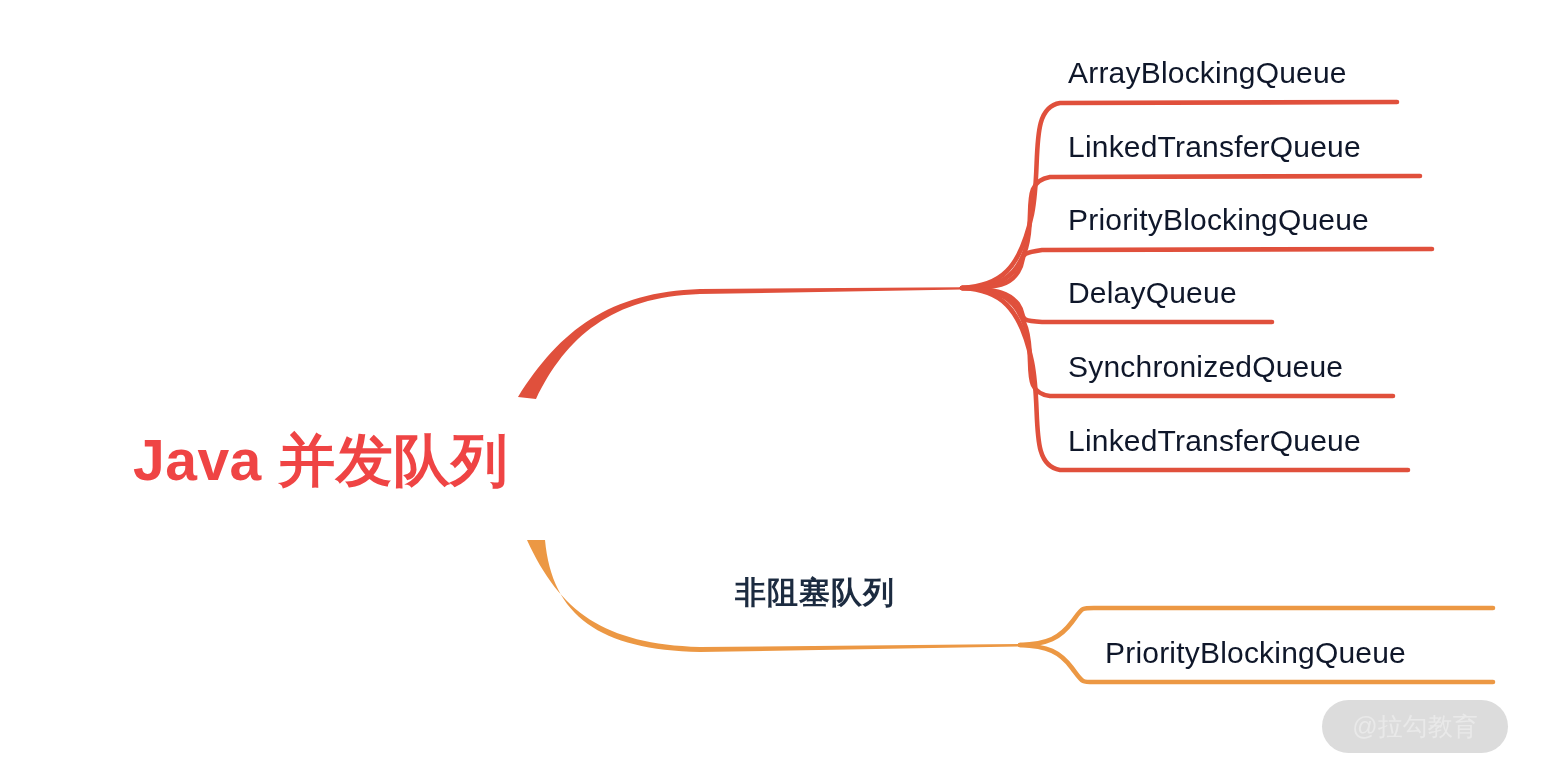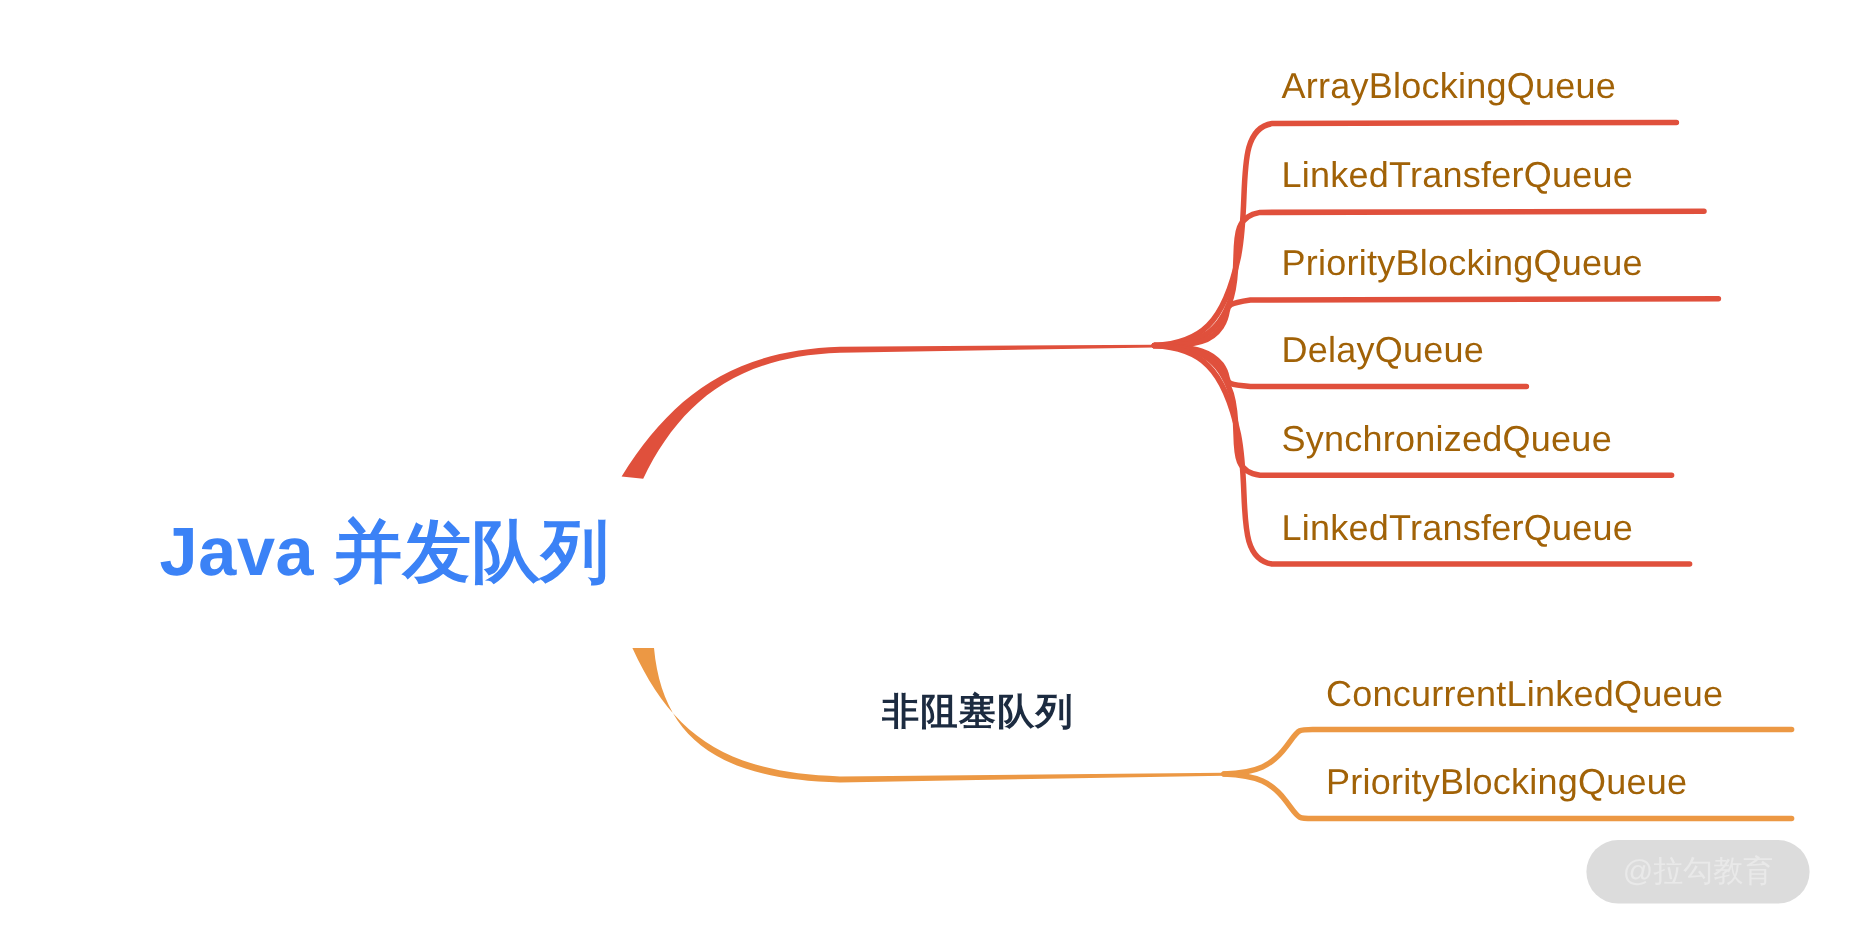--- a/index.html
+++ b/index.html
@@ -26,21 +26,21 @@
     height: 781px;
   }
 
   
   .root-title {
     position: absolute;
     left: 133px;
     top: 428px;
     font-size: 57px;
     font-weight: bold;
-    color: #3b82f6;
+    color: #ef4444;
     letter-spacing: 0.5px;
     white-space: nowrap;
     line-height: 1.15;
   }
 
   
   .branch-title {
     position: absolute;
     font-size: 31px;
     font-weight: bold;
@@ -48,21 +48,21 @@
     white-space: nowrap;
     letter-spacing: 1px;
   }
   .branch-title.blocking     { left: 735px; top: 214px; }
   .branch-title.nonblocking  { left: 735px; top: 572px; }
 
   
   .leaf-label {
     position: absolute;
     font-size: 30px;
-    color: #a16207;
+    color: #0f172a;
     white-space: nowrap;
     letter-spacing: 0.2px;
   }
 
   
   .watermark {
     position: absolute;
     left: 1322px;
     top: 700px;
     width: 186px;
@@ -149,21 +149,20 @@
   <div class="leaf-label" style="left:1068px; top:130px;">LinkedTransferQueue</div>
 
   <div class="leaf-label" style="left:1068px; top:276px;">DelayQueue</div>
 
   <div class="leaf-label" style="left:1068px; top:203px;">PriorityBlockingQueue</div>
 
   <div class="leaf-label" style="left:1068px; top:424px;">LinkedTransferQueue</div>
 
   <div class="leaf-label" style="left:1068px; top:350px;">SynchronizedQueue</div>
 
-  <div class="leaf-label" style="left:1105px; top:562px;">ConcurrentLinkedQueue</div>
 
   <div class="leaf-label" style="left:1105px; top:636px;">PriorityBlockingQueue</div>
 
   <div class="watermark">
     <div class="watermark-text">@拉勾教育</div>
   </div>
 
 </div>
 
 </body></html>

